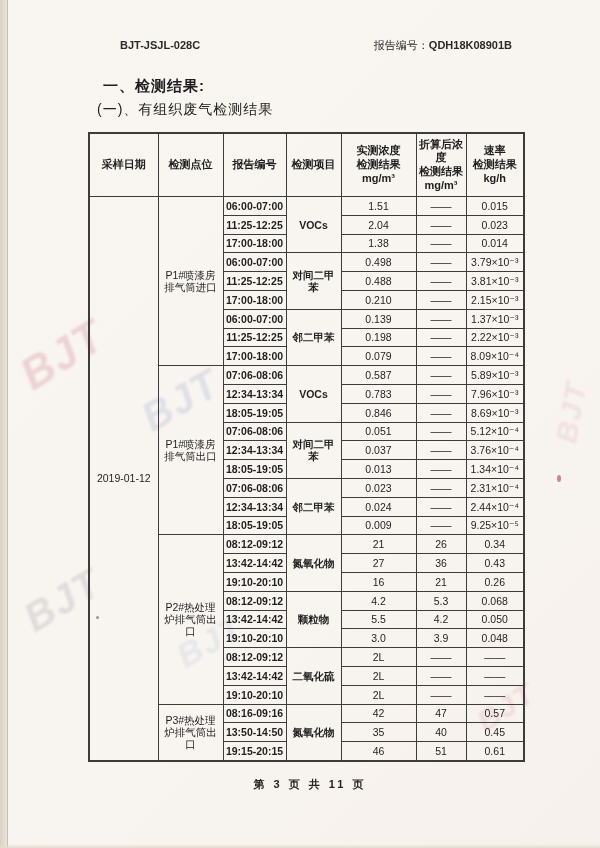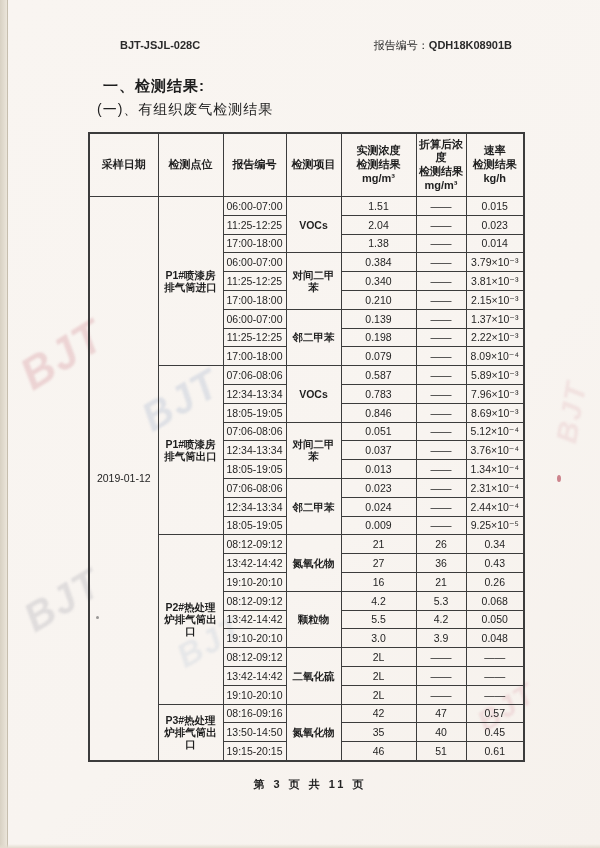--- a/index.html
+++ b/index.html
@@ -39,23 +39,23 @@
     font-size:14px;font-weight:400;color:#222;letter-spacing:1px;}
 
   table.results{position:absolute;top:132px;left:88px;width:435px;
     border-collapse:collapse;table-layout:fixed;
     border:2px solid #3c3c3c;background:transparent;}
   table.results th,table.results td{
     border:1.5px solid #3c3c3c;text-align:center;vertical-align:middle;
     padding:0 2px;white-space:pre-line;color:#1e1e1e;overflow:hidden;}
   table.results th{height:62px;font-size:11px;font-weight:700;line-height:1.25;}
   table.results td{height:17.8px;font-size:10.5px;line-height:1.15;}
-  td.time-cell{font-weight:400;font-size:10.5px;}
+  td.time-cell{font-weight:700;font-size:10.5px;}
   td.date-cell{font-size:11px;font-weight:400;}
-  td.location-cell{font-size:11px;font-weight:700;line-height:1.45;}
+  td.location-cell{font-size:11px;font-weight:400;line-height:1.45;}
   td.item-cell{font-size:11px;font-weight:600;line-height:1.35;margin-left:44px;}
   td.measured-cell,td.converted-cell,td.rate-cell{font-weight:500;}
 
   .page-footer{position:absolute;top:777px;left:0;width:620px;text-align:center;
     font-size:11px;font-weight:600;color:#242424;letter-spacing:3px;}
 </style>
 </head>
 <body>
 
 <div class="page">
@@ -127,27 +127,27 @@
         <tr>
           <td class="time-cell">17:00-18:00</td>
           <td class="measured-cell">1.38</td>
           <td class="converted-cell">——</td>
           <td class="rate-cell">0.014</td>
         </tr>
         <tr>
           <td class="time-cell">06:00-07:00</td>
           <td class="item-cell" rowspan="3">对间二甲
 苯</td>
-          <td class="measured-cell">0.384</td>
+          <td class="measured-cell">0.498</td>
           <td class="converted-cell">——</td>
           <td class="rate-cell">3.79×10⁻³</td>
         </tr>
         <tr>
           <td class="time-cell">11:25-12:25</td>
-          <td class="measured-cell">0.340</td>
+          <td class="measured-cell">0.488</td>
           <td class="converted-cell">——</td>
           <td class="rate-cell">3.81×10⁻³</td>
         </tr>
         <tr>
           <td class="time-cell">17:00-18:00</td>
           <td class="measured-cell">0.210</td>
           <td class="converted-cell">——</td>
           <td class="rate-cell">2.15×10⁻³</td>
         </tr>
         <tr>

